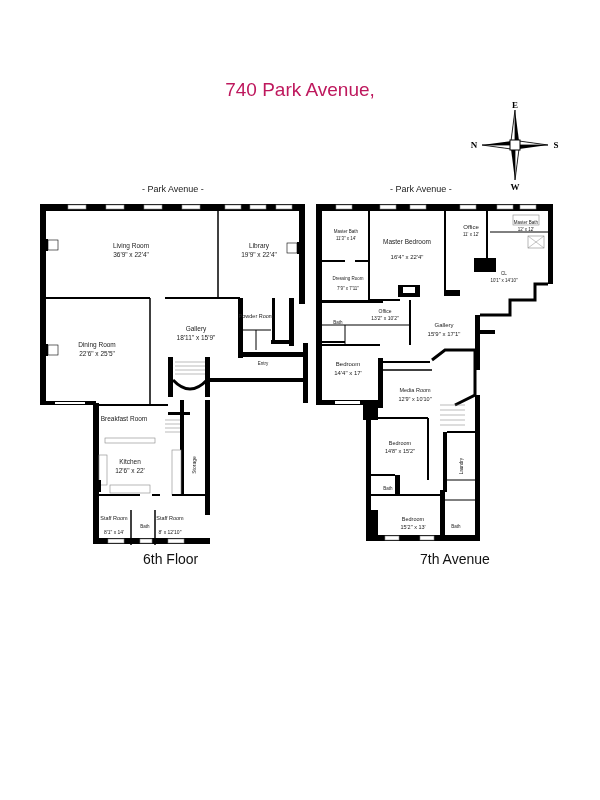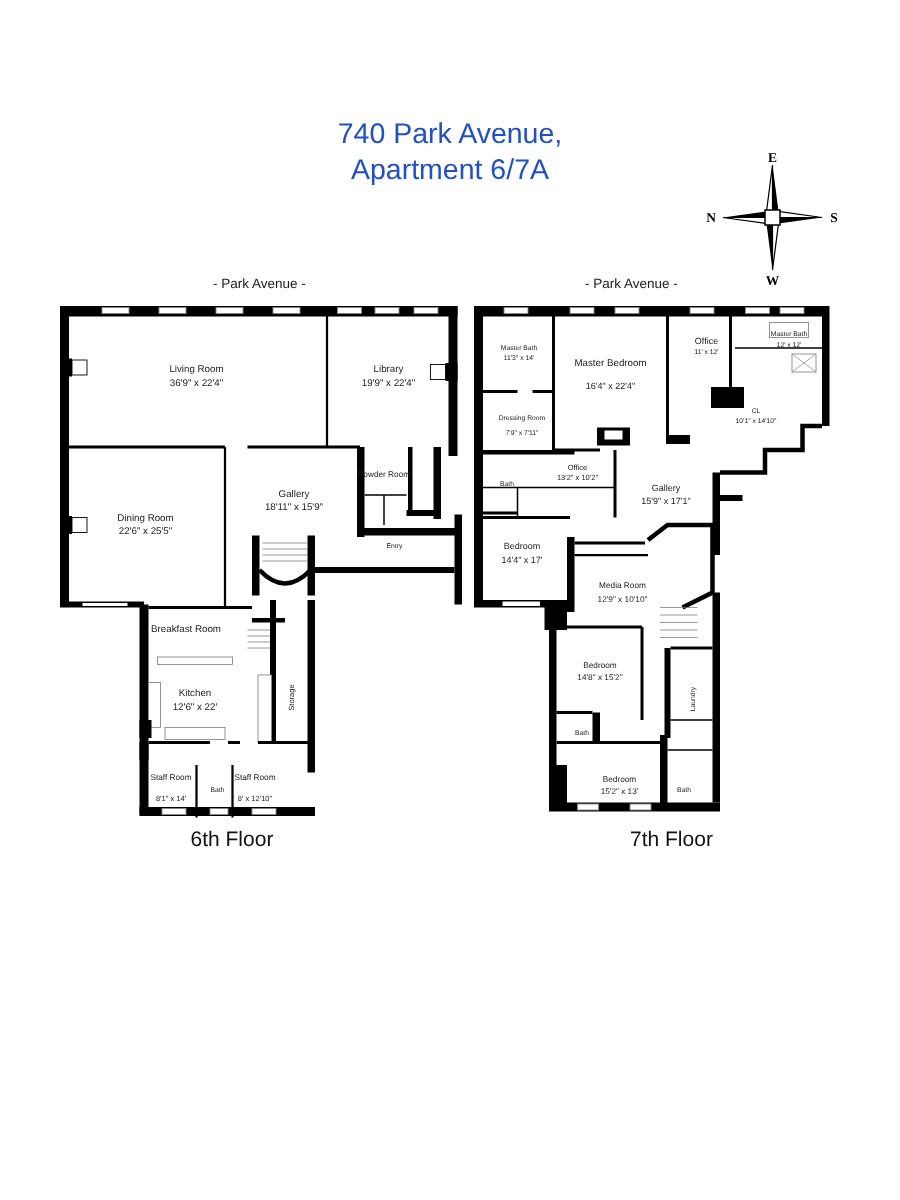--- a/index.html
+++ b/index.html
@@ -1,31 +1,30 @@
 <!DOCTYPE html>
 <html><head>
 <meta charset="utf-8">
 <style>
   html, body { margin: 0; padding: 0; background: #ffffff; }
   body { width: 600px; height: 800px; position: relative; overflow: hidden;
          font-family: "Liberation Sans", sans-serif; color: #111; }
   .title { position: absolute; left: 0; width: 600px; top: 78px; text-align: center;
-           font-size: 19px; line-height: 24px; color: #1d4ed8; }
+           font-size: 19px; line-height: 24px; color: #be185d; }
   .compass { position: absolute; left: 470px; top: 100px; width: 90px; height: 90px; }
   .street { position: absolute; font-size: 9px; color: #222; text-align: right; }
   .floorlabel { position: absolute; font-size: 14px; color: #111; }
   svg.plan { position: absolute; left: 0; top: 0; }
   .rl { font-family: "Liberation Sans", sans-serif; fill: #222; text-anchor: middle; }
 </style>
 </head>
 <body>
 
 <div class="title">
   <div>740 Park Avenue,</div>
-  <div>Apartment 6/7A</div>
 </div>
 
 <div class="compass">
   <svg width="90" height="90" viewBox="0 0 90 90">
     <polygon points="45,10 49,41 45,45 41,41" fill="#000"></polygon>
     <polygon points="45,10 41,41 45,45" fill="#fff" stroke="#000" stroke-width="0.8"></polygon>
     <polygon points="45,80 41,49 45,45 49,49" fill="#000"></polygon>
     <polygon points="45,80 49,49 45,45" fill="#fff" stroke="#000" stroke-width="0.8"></polygon>
     <polygon points="12,45 41,41 45,45 41,49" fill="#000"></polygon>
     <polygon points="12,45 41,49 45,45" fill="#fff" stroke="#000" stroke-width="0.8"></polygon>
@@ -257,14 +256,14 @@
     <text class="rl" x="400" y="445" font-size="5.5">Bedroom</text>
     <text class="rl" x="400" y="453" font-size="5.5">14'8" x 15'2"</text>
     <text class="rl" x="463" y="466" font-size="4.5" transform="rotate(-90 463 466)">Laundry</text>
     <text class="rl" x="388" y="490" font-size="4.5">Bath</text>
     <text class="rl" x="413" y="521" font-size="5.5">Bedroom</text>
     <text class="rl" x="413" y="529" font-size="5.5">15'2" x 13'</text>
     <text class="rl" x="456" y="528" font-size="4.5">Bath</text>
   </g>
 </svg>
 
-<div class="floorlabel" style="left:127px; top:551px;">6th Floor</div>
-<div class="floorlabel" style="left:420px; top:551px;">7th Floor</div>
+<div class="floorlabel" style="left:143px; top:551px;">6th Floor</div>
+<div class="floorlabel" style="left:420px; top:551px;">7th Avenue</div>
 
 </body></html>

